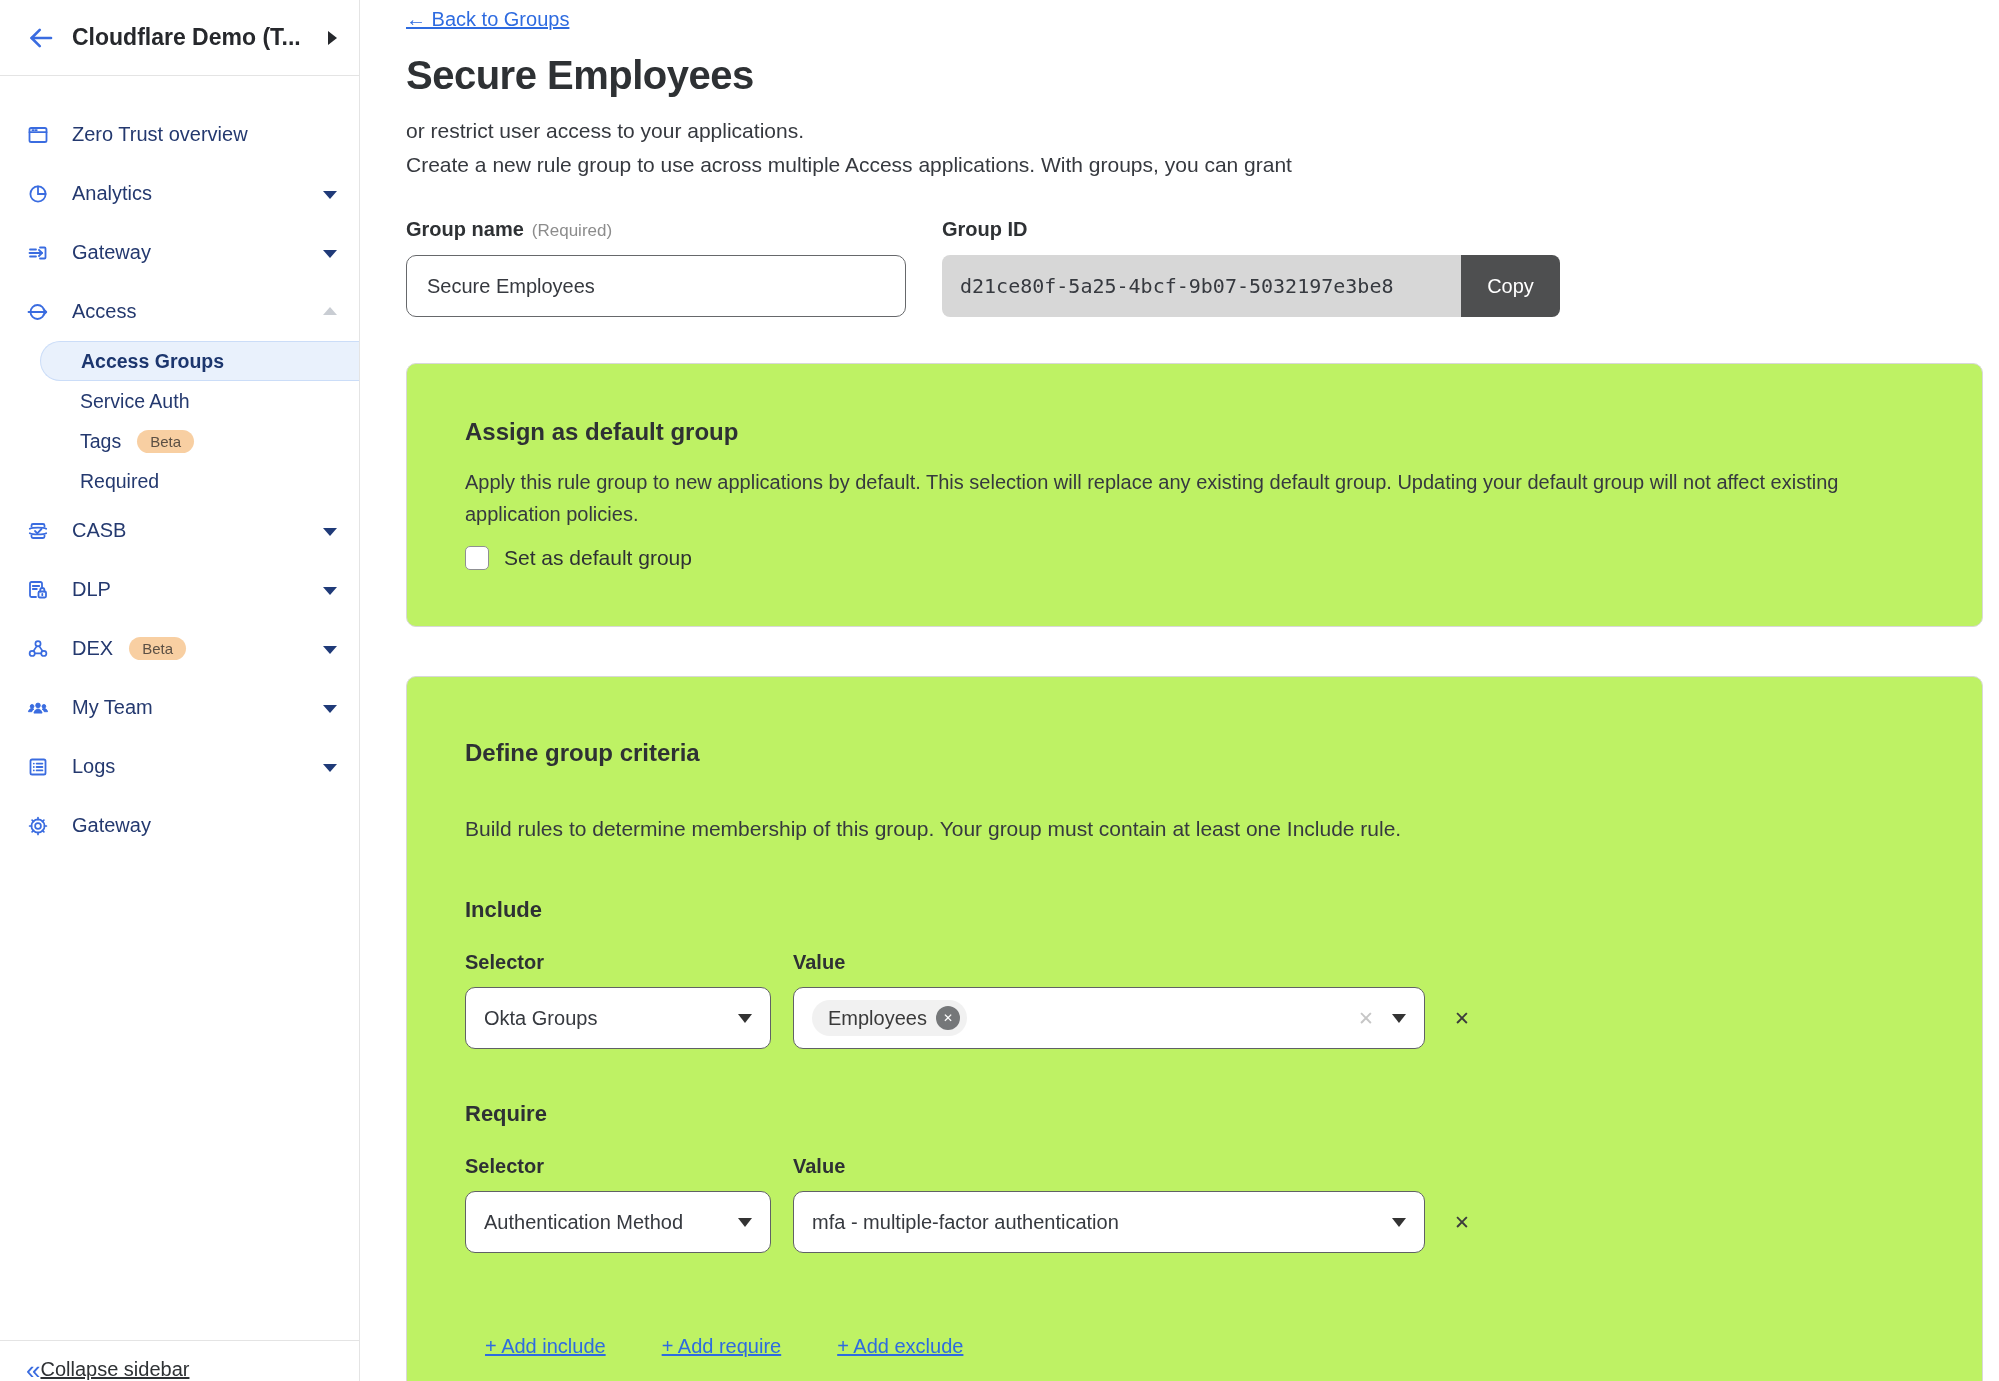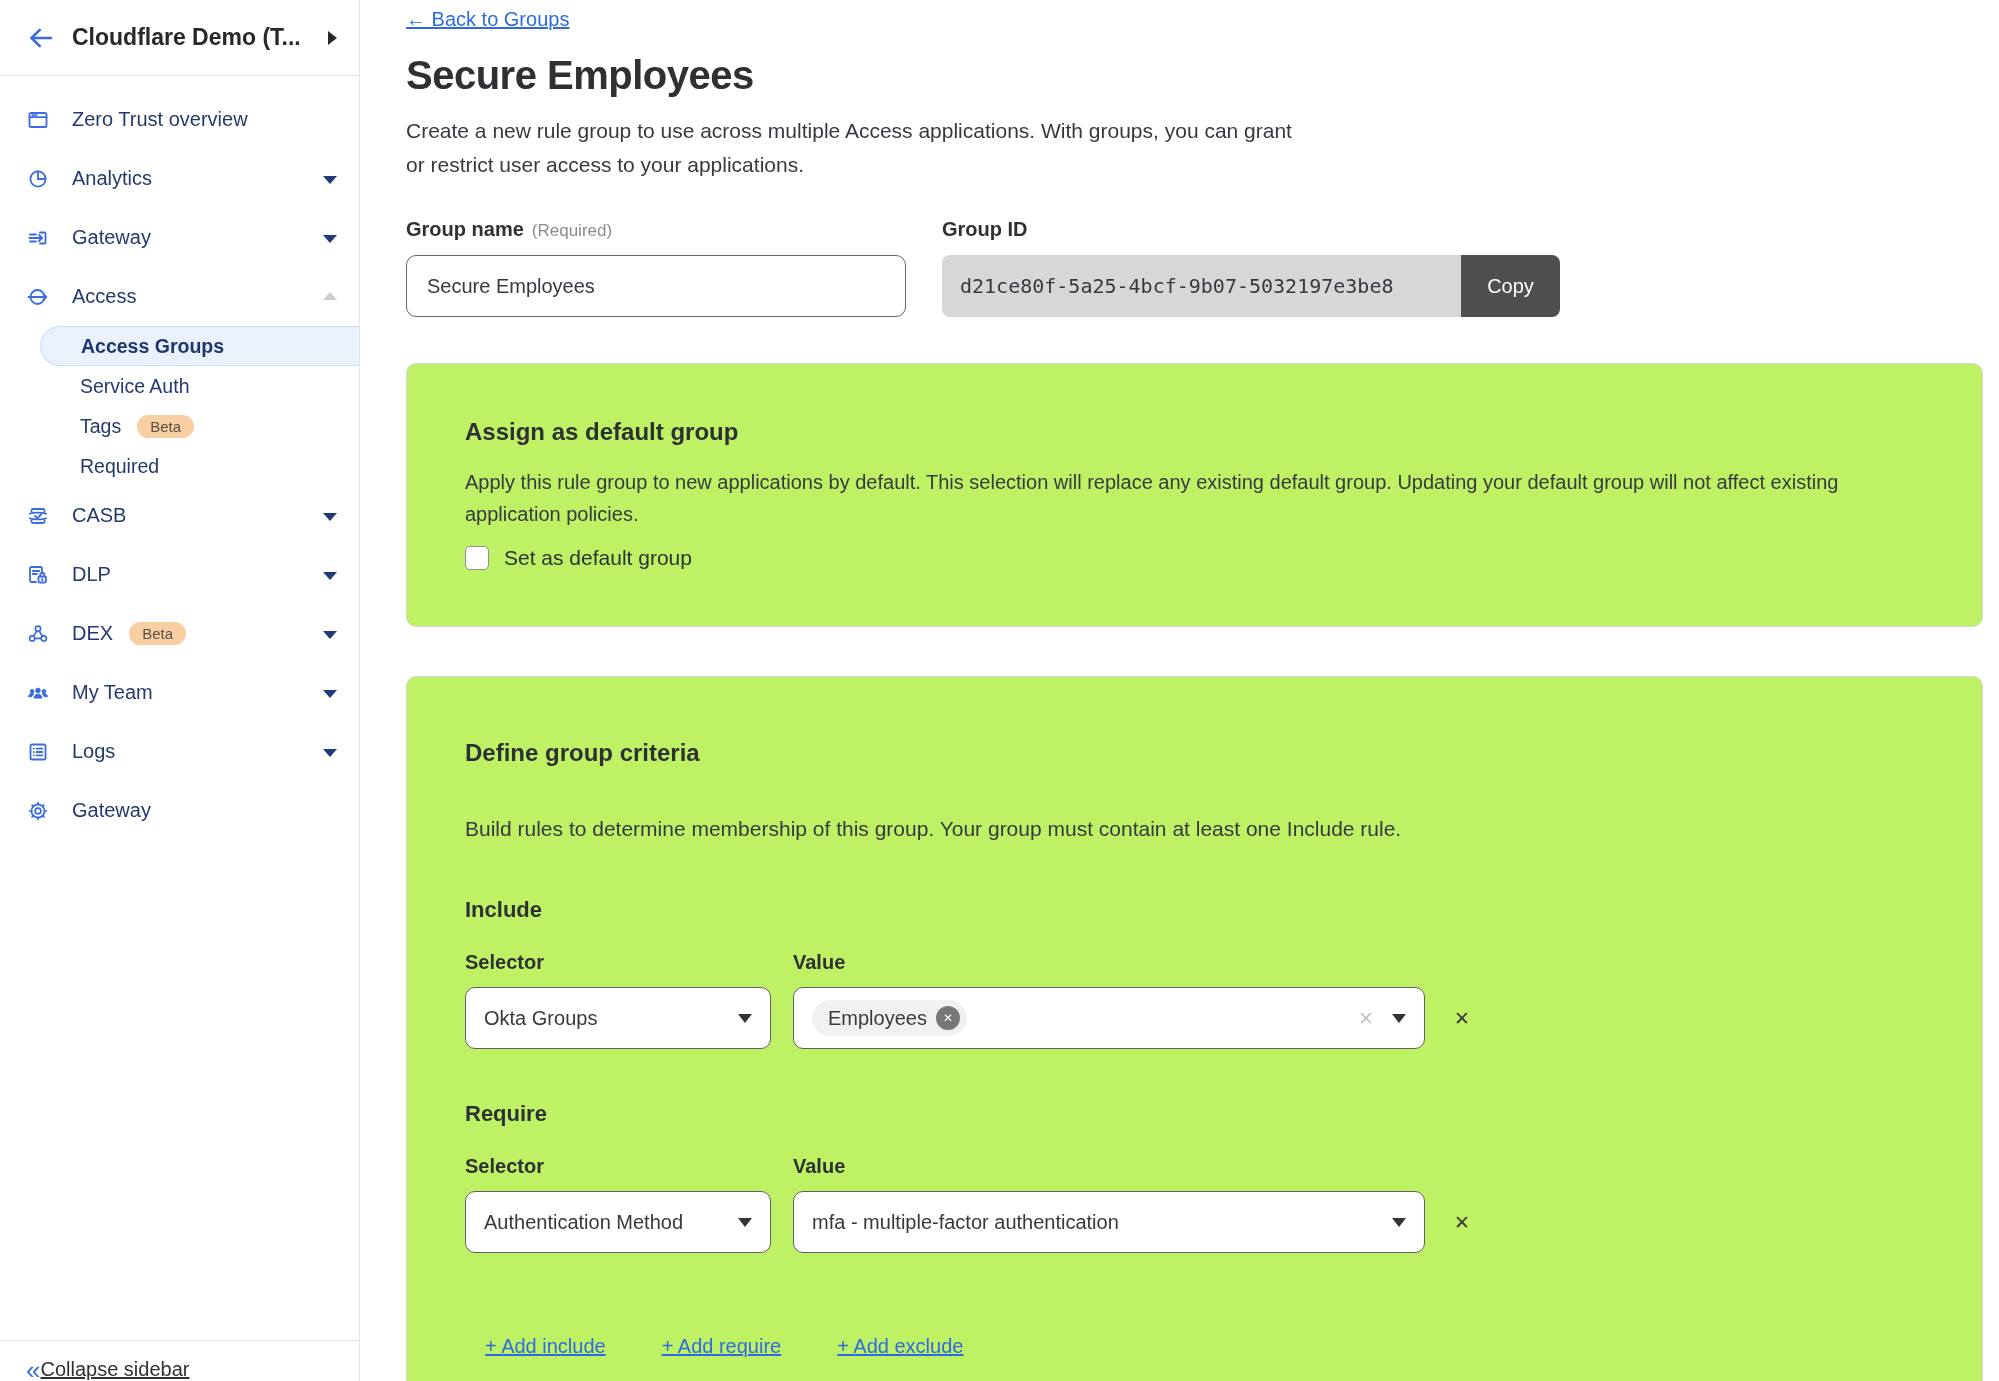--- a/index.html
+++ b/index.html
@@ -2,21 +2,21 @@
 <html><head>
 <meta charset="utf-8">
 <style>
   * { margin:0; padding:0; box-sizing:border-box; }
   html,body { width:1999px; height:1381px; overflow:hidden; background:#fff;
     font-family:"Liberation Sans", sans-serif; color:#33363B; }
   .app { display:flex; width:100%; height:100%; }
 
   
   .sidebar { width:360px; min-width:360px; height:100%; border-right:1px solid #E4E4E4;
-    display:flex; flex-direction:column; background:#fff; }
+    display:flex; flex-direction:column; background:#fff;gap:15px; }
   .sb-header { height:76px; display:flex; align-items:center; padding:0 22px 0 24px;
     border-bottom:1px solid #E4E4E4; }
   .sb-back { width:34px; height:34px; display:flex; align-items:center; justify-content:center; cursor:pointer; }
   .sb-title { font-size:23px; font-weight:700; color:#26282C; margin-left:14px; flex:1;
     white-space:nowrap; overflow:hidden; }
   .tri-right { width:0; height:0; border-top:7px solid transparent; border-bottom:7px solid transparent;
     border-left:9px solid #26282C; }
   .sb-nav { padding-top:14px; flex:0 0 auto; }
   .nav-item { position:relative; height:59px; display:flex; align-items:center; padding-left:26px; cursor:pointer; }
   .nav-icon { width:24px; height:24px; display:flex; align-items:center; justify-content:center; }
@@ -263,22 +263,22 @@
     </div>
   </nav>
 
   <main class="main">
 
     <a class="back-link">← Back to Groups</a>
 
     <h1 class="page-title">Secure Employees</h1>
 
     <div class="page-desc">
+      <div class="nowrap">or restrict user access to your applications.</div>
       <div class="nowrap">Create a new rule group to use across multiple Access applications. With groups, you can grant</div>
-      <div class="nowrap">or restrict user access to your applications.</div>
     </div>
 
     <div class="fields-row">
       <div class="gn-col">
         <div>
           <span class="field-label">Group name</span><span class="required-hint">(Required)</span>
         </div>
         <input class="gn-input" type="text" value="Secure Employees" style="">
       </div>
 

